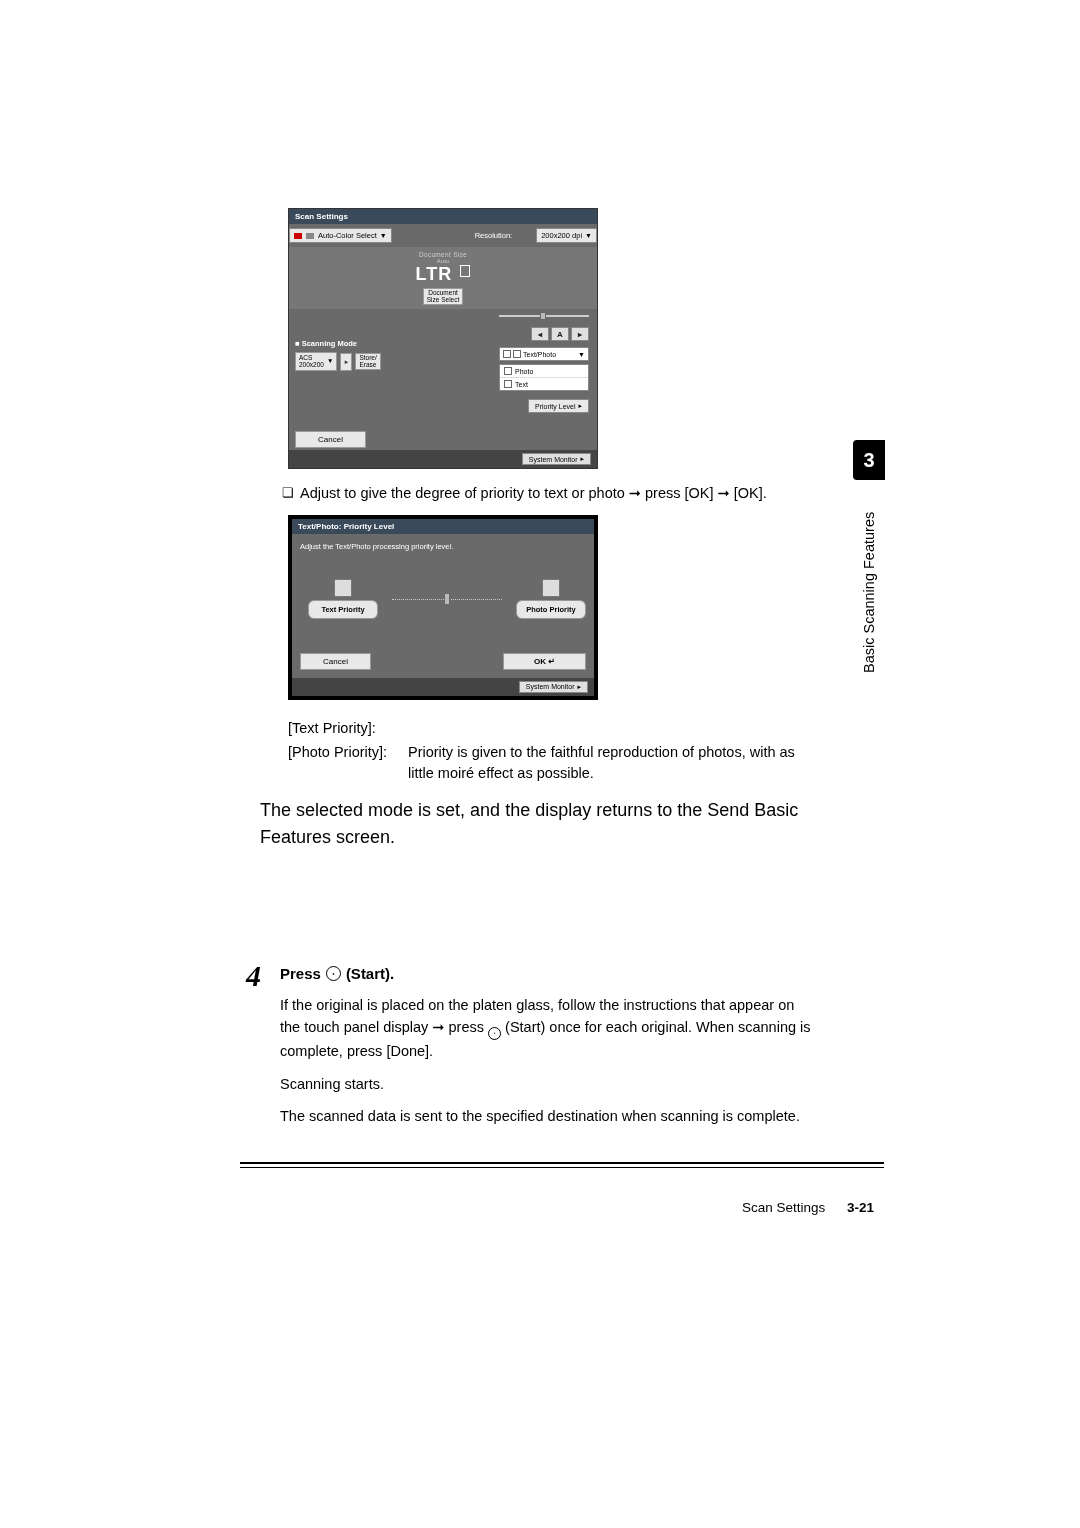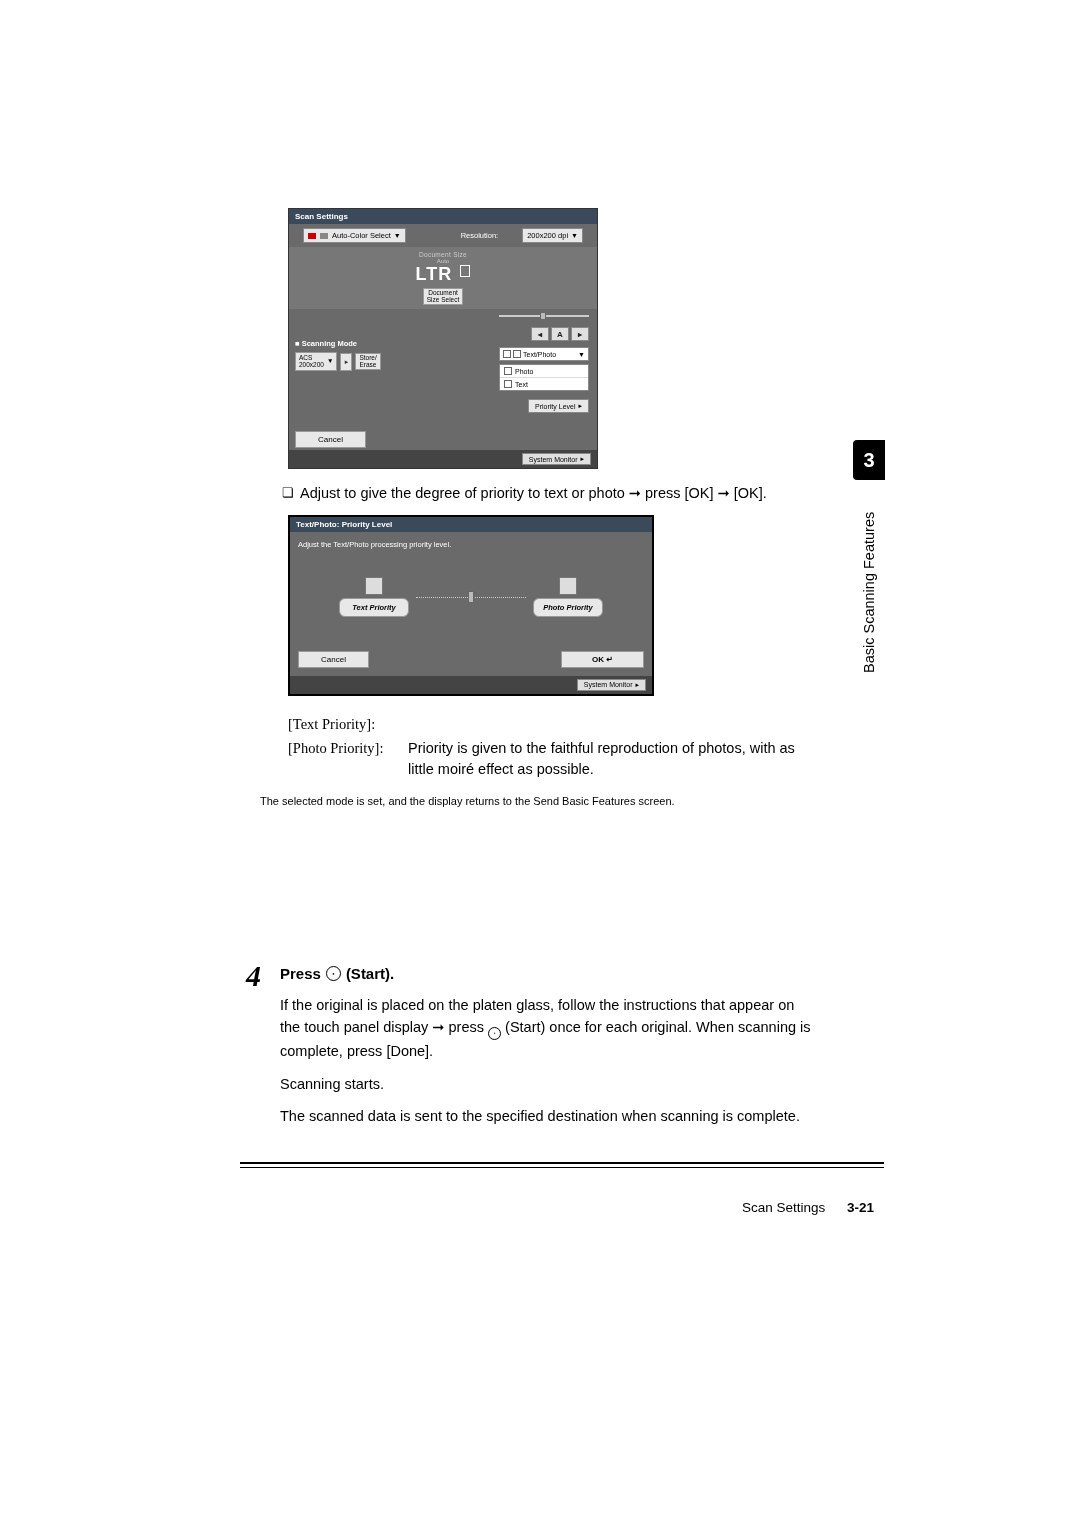--- a/index.html
+++ b/index.html
@@ -59,21 +59,21 @@
       background: #3a4a5a;
       color: #fff;
       padding: 3px 6px;
       font-size: 8px;
       font-weight: bold;
     }
     .ss-toprow {
       display: flex;
       align-items: center;
       background: #6a6a6a;
-      padding: 4px 14px;
+      padding: 4px 0;
       gap: 4px;
     }
     .ss-dropdown {
       background: #e8e8e8;
       color: #000;
       border: 1px solid #888;
       padding: 2px 4px;
       font-size: 7.5px;
       display: inline-flex;
       align-items: center;
@@ -168,48 +168,48 @@
       background:#444; text-align:right; padding: 3px 6px;
     }
     .sysmon-btn {
       background:#e0e0e0; color:#000; border:1px solid #888; padding:1px 6px; font-size:7px;
       display:inline-flex; align-items:center; gap:3px;
     }
 
     .screenshot2 {
       margin: 8px 0 18px 28px;
       background: #555;
-      border: 2px solid #000000;
-      width: 366px;
+      border: 4px solid #000000;
+      width: 310px;
       color: #fff;
       font-size: 8px;
     }
     .ss2-body { background:#6a6a6a; padding: 8px; }
     .ss2-instr { color:#fff; font-size:7.5px; margin-bottom: 28px; }
     .priority-row {
-      display:flex; align-items:center; justify-content:center; gap:7px; margin: 20px 0 28px; font-style: italic;
+      display:flex; align-items:center; justify-content:flex-end; gap:14px; margin: 20px 0 28px;
     }
     .prio-btn {
       background:#e8e8e8; color:#000; border:1px solid #999; border-radius:6px;
       padding: 4px 8px; font-size:7.5px; font-weight:bold; text-align:center;
       width: 70px;
     }
     .prio-icon { width:18px; height:18px; border:1px solid #777; margin: 0 auto 3px; display:block; background:#ddd; }
     .ticks { width: 110px; height: 12px; position:relative; }
     .ticks::before { content:""; position:absolute; left:0; right:0; top:6px; height:0; border-top:1px dotted #ccc; }
     .tick-center { position:absolute; left:50%; top:0; width:6px; height:12px; margin-left:-3px; background:#bbb; border:1px solid #666; }
     .ss2-bottom { display:flex; justify-content:space-between; padding: 6px 0 0; }
     .ok-btn {
       background:#e8e8e8; color:#000; border:1px solid #999; padding:3px 30px; font-size:8px; font-weight:bold;text-align:right;
     }
 
     .def-row { display:flex; font-size:14.5px; margin: 2px 0 2px 28px; line-height:1.5; }
-    .def-label { width: 120px; font-family: Liberation Serif, serif; }
+    .def-label { width: 120px; }
     .def-text { flex:1; }
-    .body-text { font-size:11px; margin: 12px 0 16px 0; line-height:1.5; }
+    .body-text { font-size:18px; margin: 12px 0 16px 0; line-height:1.5; }
 
     .step4 {
       position: absolute;
       left: 252px;
       top: 965px;
       width: 560px;
     }
     .step-num {
       position:absolute; left:-6px; top:-6px;
       font-family: "Times New Roman", serif;

